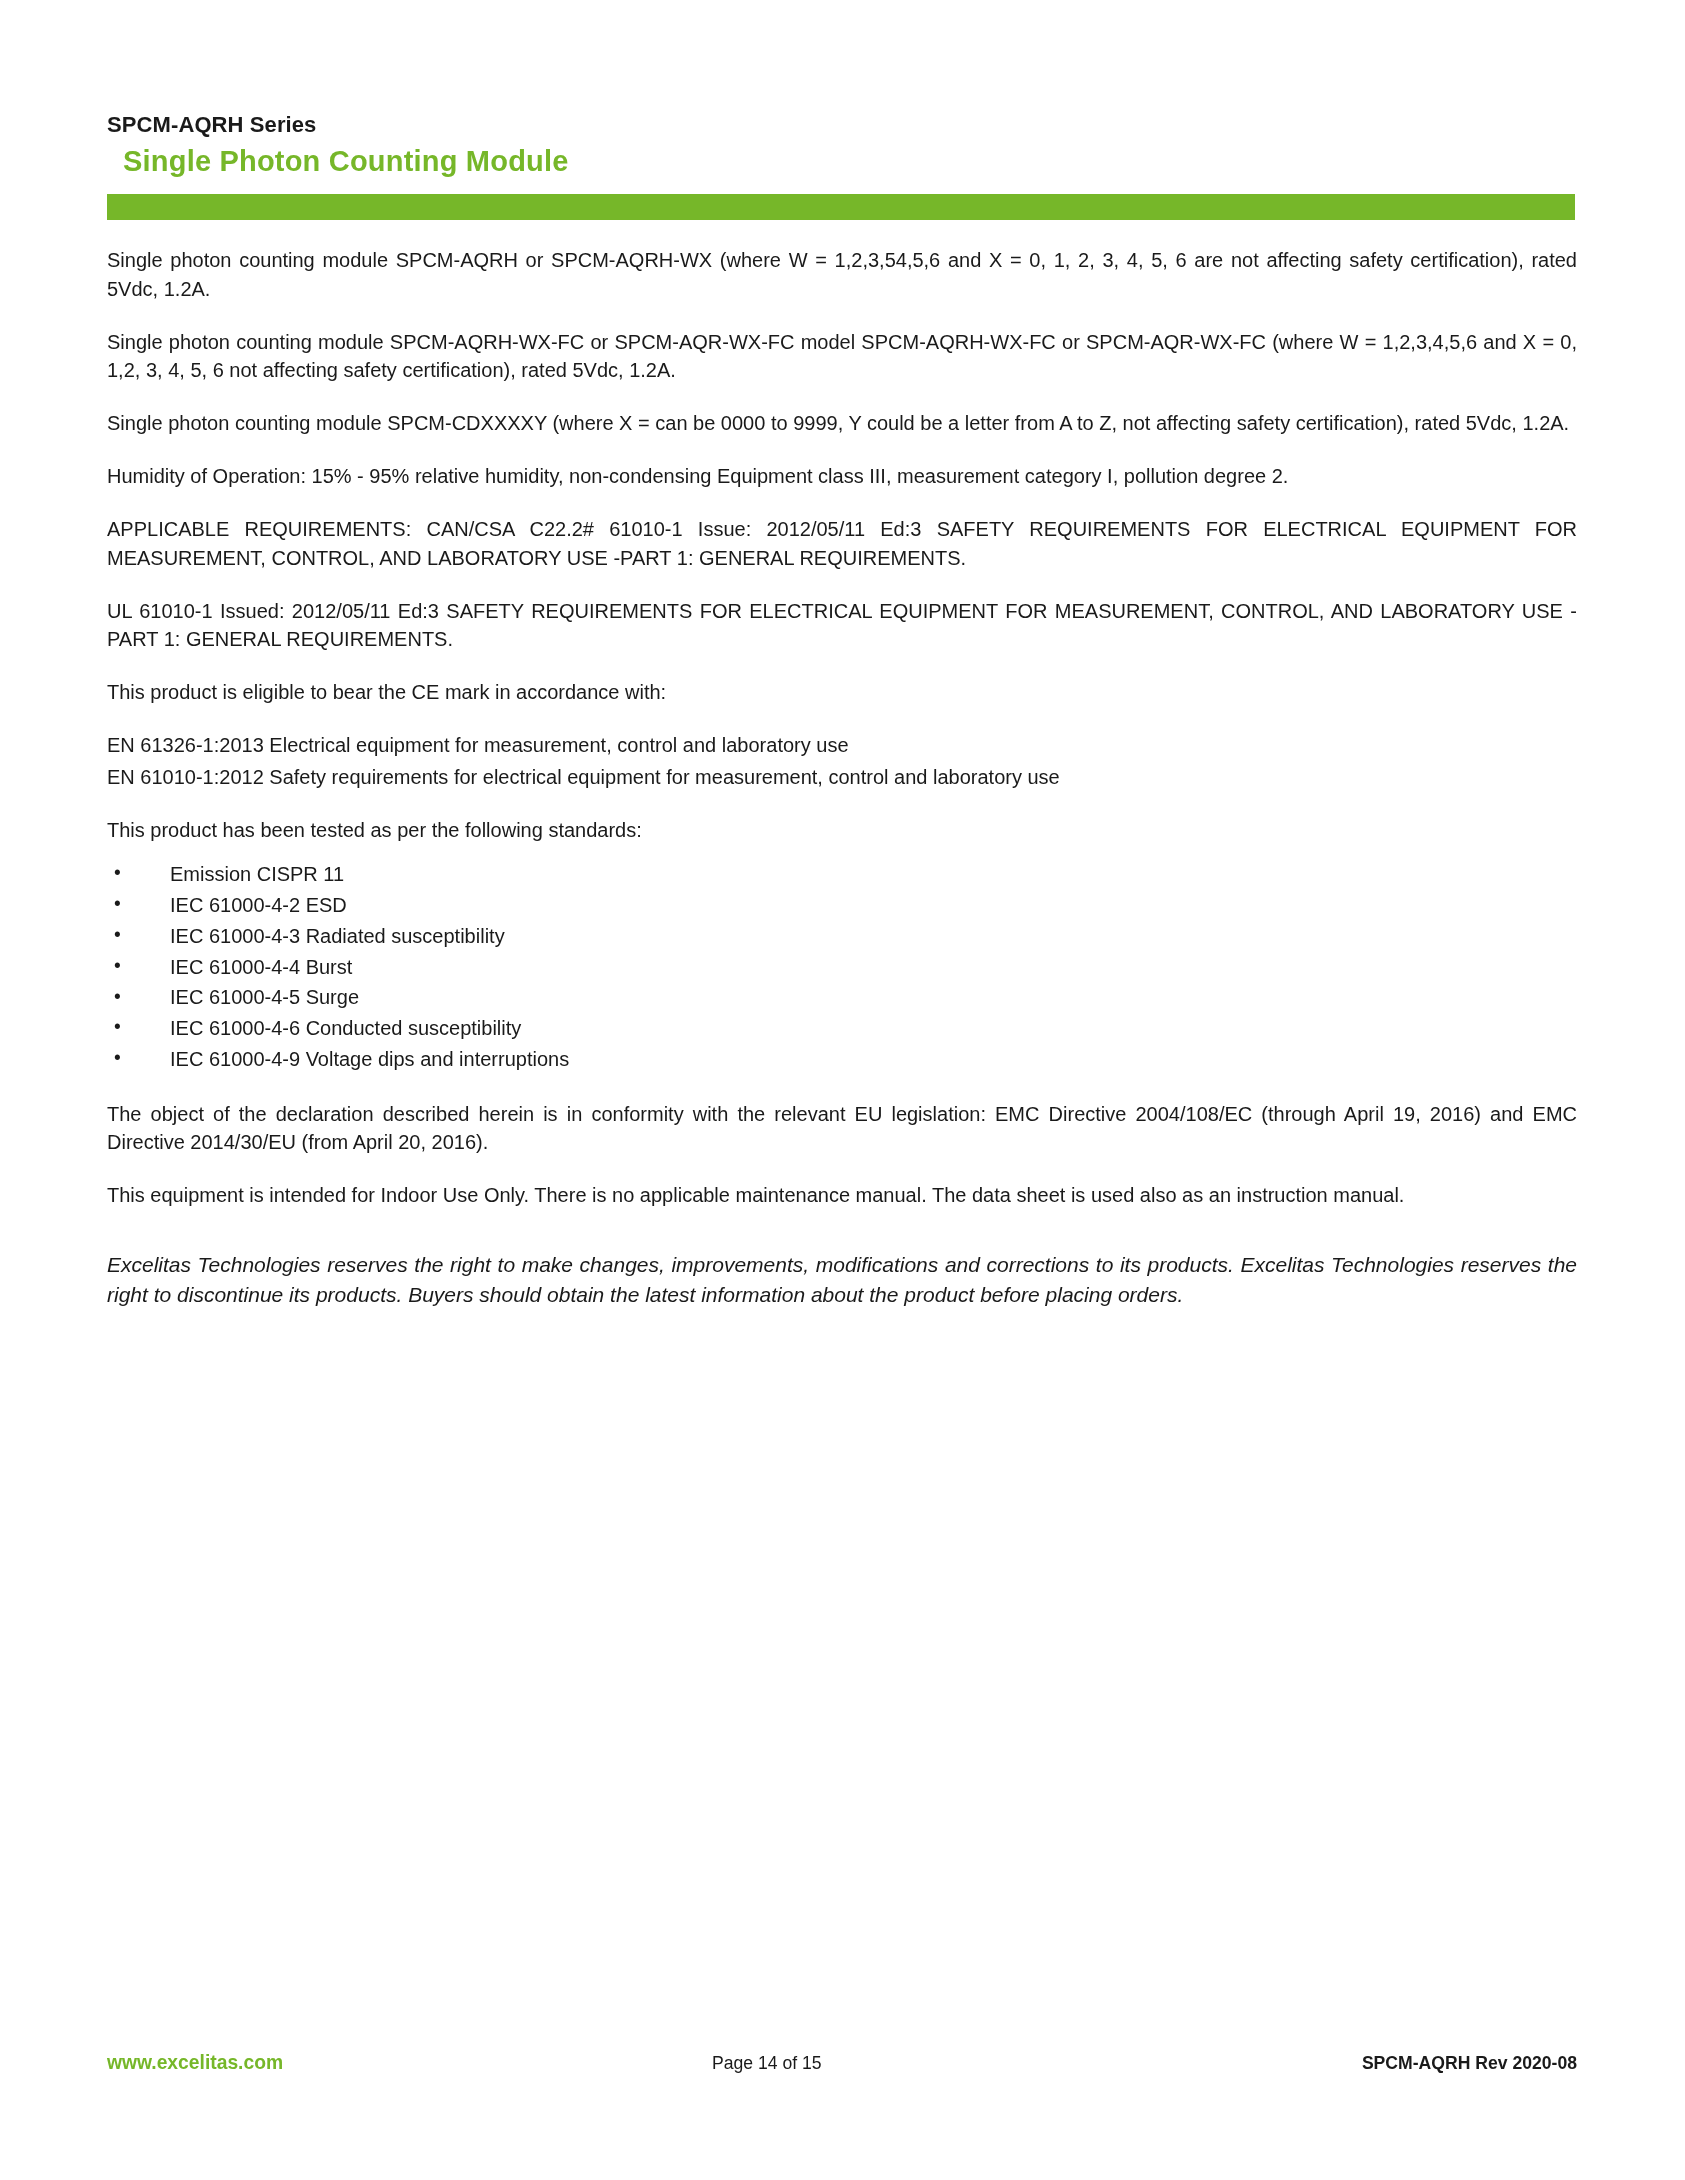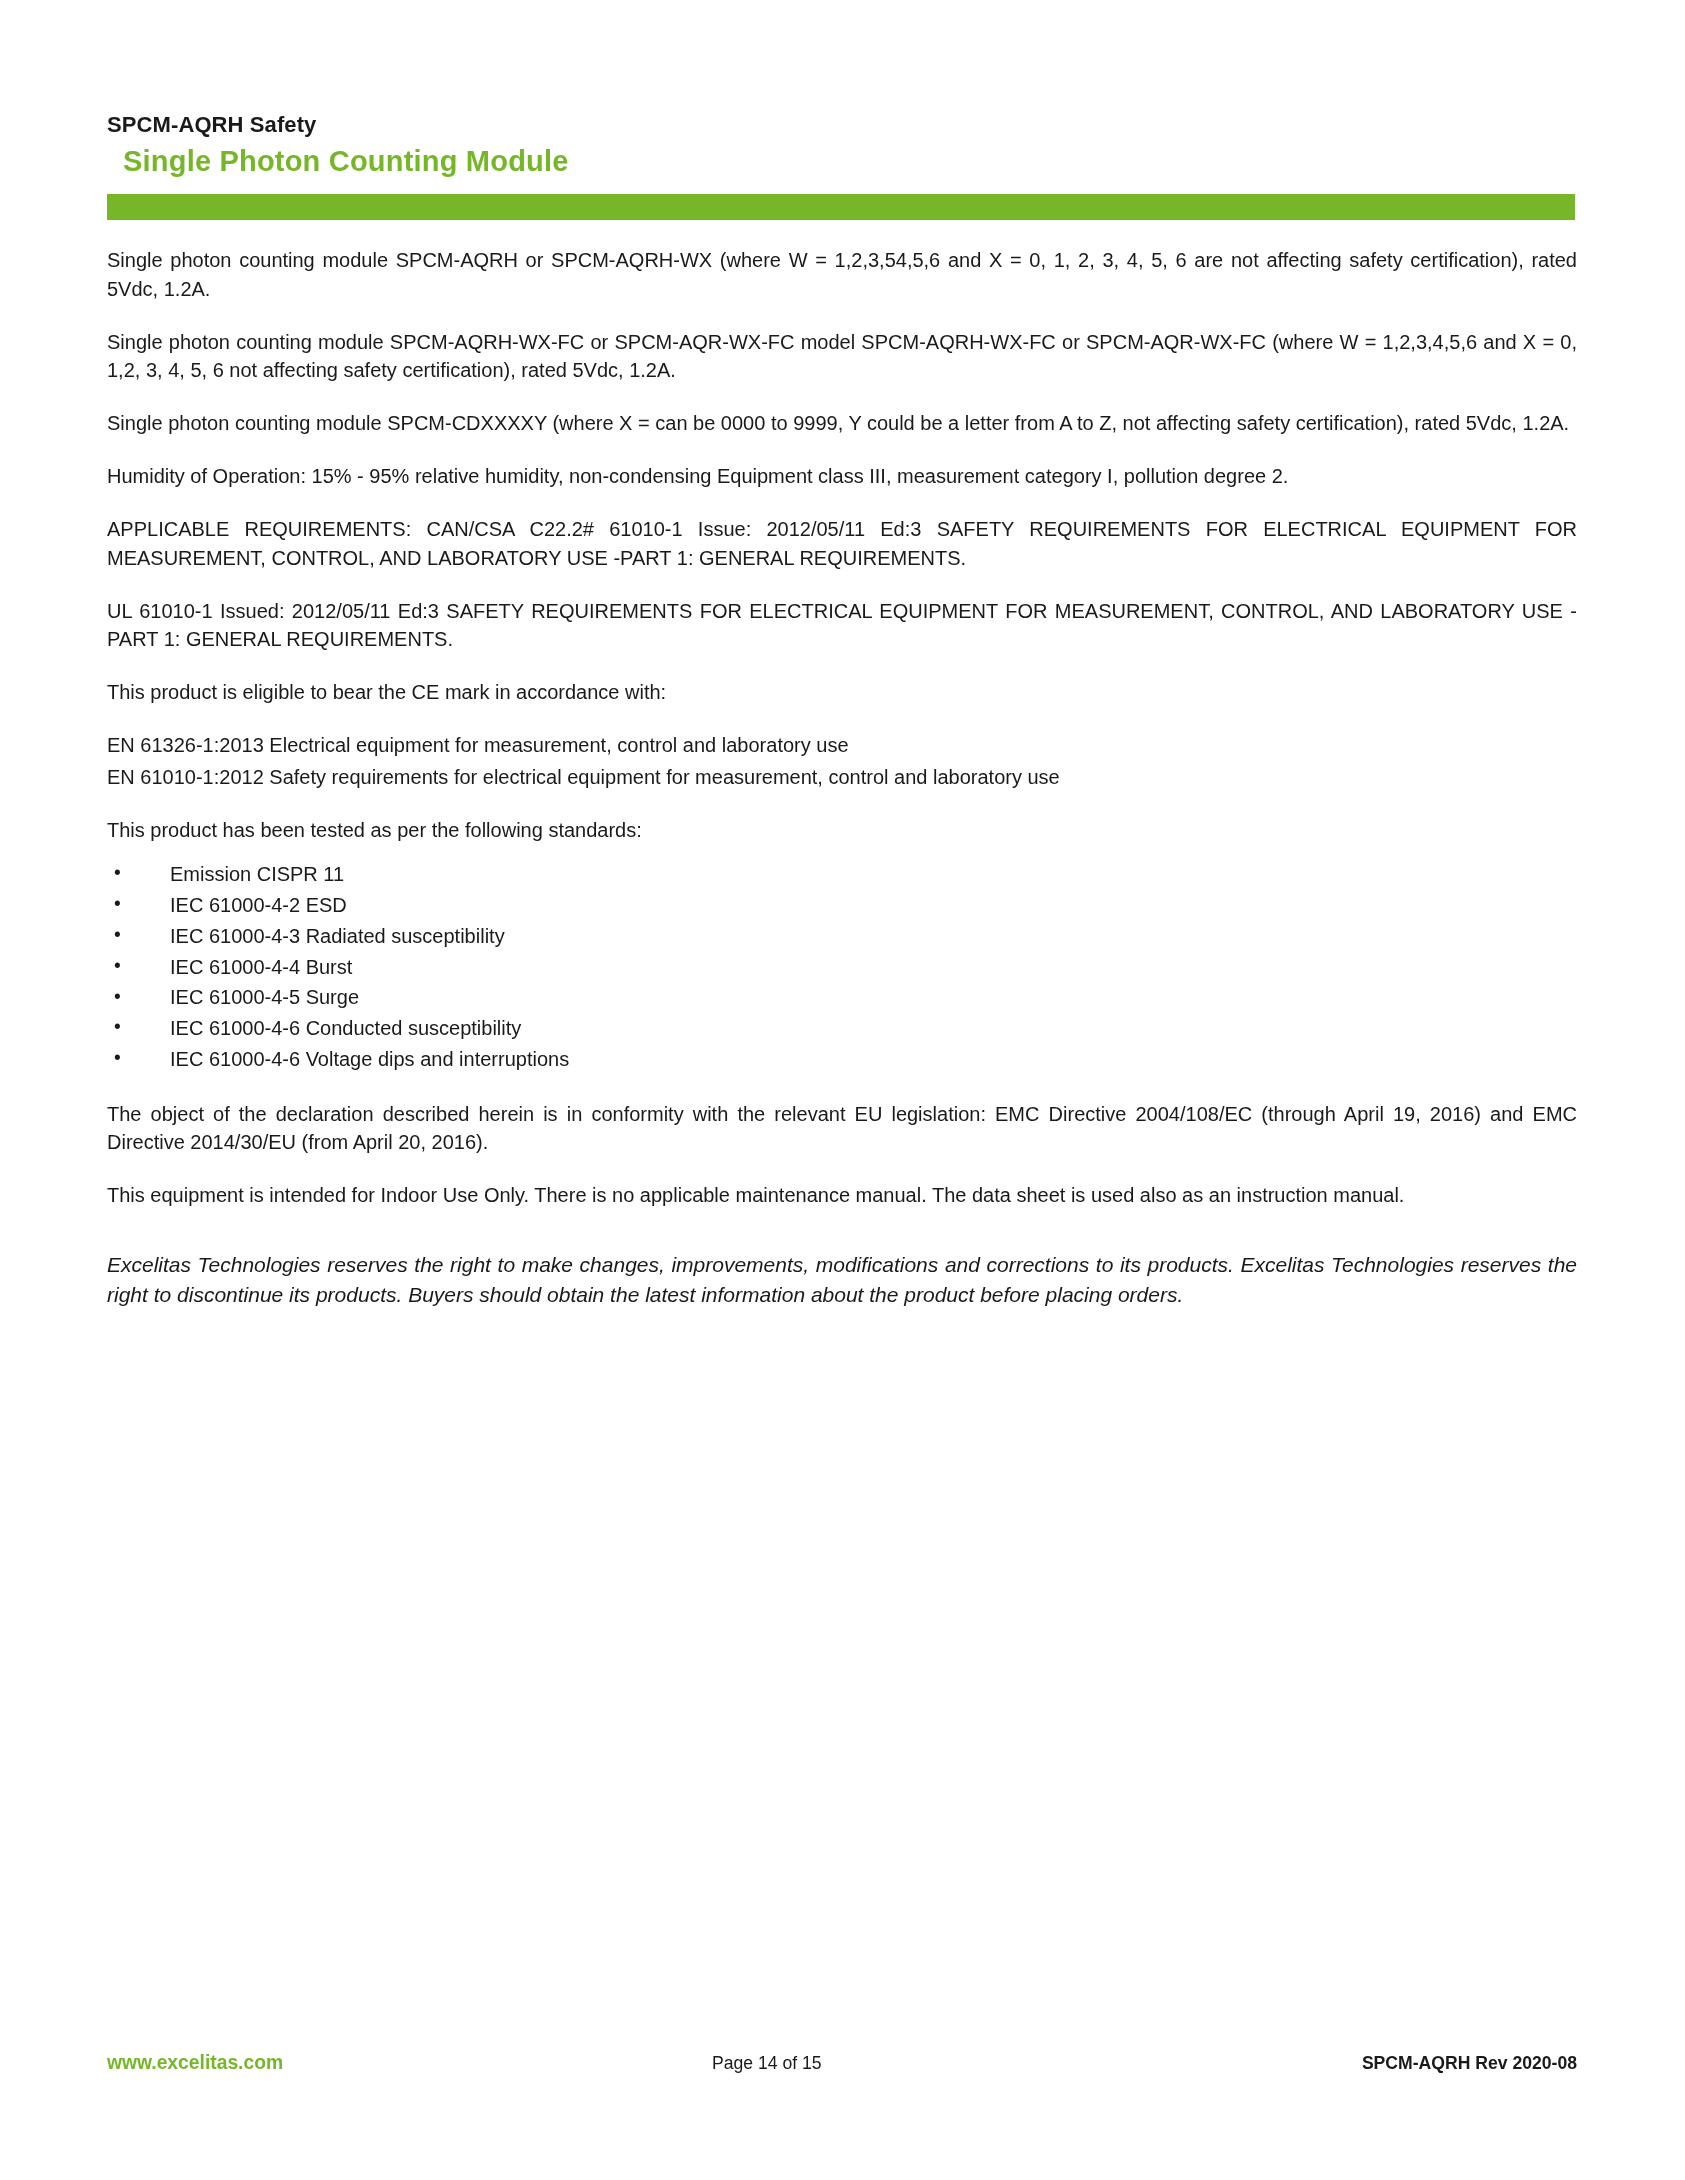--- a/index.html
+++ b/index.html
@@ -125,21 +125,21 @@
     text-align: right;
   }
 </style>
 </head>
 <body>
 
 <div class="page">
 
   <div class="content">
 
-    <div class="series-title">SPCM-AQRH Safety</div>
+    <div class="series-title">SPCM-AQRH Series</div>
     <div class="doc-title">Single Photon Counting Module</div>
     <div class="green-bar"></div>
 
     <p class="body-text">Single photon counting module SPCM-AQRH or SPCM-AQRH-WX (where W = 1,2,3,54,5,6 and X = 0, 1, 2, 3, 4, 5, 6 are not affecting safety certification), rated 5Vdc, 1.2A.</p>
     <p class="body-text">Single photon counting module SPCM-AQRH-WX-FC or SPCM-AQR-WX-FC model SPCM-AQRH-WX-FC or SPCM-AQR-WX-FC (where W = 1,2,3,4,5,6 and X = 0, 1,2, 3, 4, 5, 6 not affecting safety certification), rated 5Vdc, 1.2A.</p>
     <p class="body-text">Single photon counting module SPCM-CDXXXXY (where X = can be 0000 to 9999, Y could be a letter from A to Z, not affecting safety certification), rated 5Vdc, 1.2A.</p>
     <p class="body-text nojust">Humidity of Operation: 15% - 95% relative humidity, non-condensing Equipment class III, measurement category I, pollution degree 2.</p>
     <p class="body-text">APPLICABLE REQUIREMENTS: CAN/CSA C22.2# 61010-1 Issue: 2012/05/11 Ed:3 SAFETY REQUIREMENTS FOR ELECTRICAL EQUIPMENT FOR MEASUREMENT, CONTROL, AND LABORATORY USE -PART 1: GENERAL REQUIREMENTS.</p>
     <p class="body-text">UL 61010-1 Issued: 2012/05/11 Ed:3 SAFETY REQUIREMENTS FOR ELECTRICAL EQUIPMENT FOR MEASUREMENT, CONTROL, AND LABORATORY USE - PART 1: GENERAL REQUIREMENTS.</p>
     <p class="body-text nojust">This product is eligible to bear the CE mark in accordance with:</p>
@@ -147,21 +147,21 @@
     <p class="body-text nojust">EN 61010-1:2012 Safety requirements for electrical equipment for measurement, control and laboratory use</p>
     <p class="body-text nojust gap-small">This product has been tested as per the following standards:</p>
 
     <ul class="std-list">
       <li>Emission CISPR 11</li>
       <li>IEC 61000-4-2 ESD</li>
       <li>IEC 61000-4-3 Radiated susceptibility</li>
       <li>IEC 61000-4-4 Burst</li>
       <li>IEC 61000-4-5 Surge</li>
       <li>IEC 61000-4-6 Conducted susceptibility</li>
-      <li>IEC 61000-4-6 Voltage dips and interruptions</li>
+      <li>IEC 61000-4-9 Voltage dips and interruptions</li>
     </ul>
 
     <p class="body-text">The object of the declaration described herein is in conformity with the relevant EU legislation: EMC Directive 2004/108/EC (through April 19, 2016) and EMC Directive 2014/30/EU (from April 20, 2016).</p>
     <p class="body-text">This equipment is intended for Indoor Use Only. There is no applicable maintenance manual.  The data sheet is used also as an instruction manual.</p>
 
     <p class="disclaimer">Excelitas Technologies reserves the right to make changes, improvements, modifications and corrections to its products.  Excelitas Technologies reserves the right to discontinue its products.  Buyers should obtain the latest information about the product before placing orders.</p>
   </div>
 
   <div class="footer">
     <div class="footer-left">www.excelitas.com</div>

